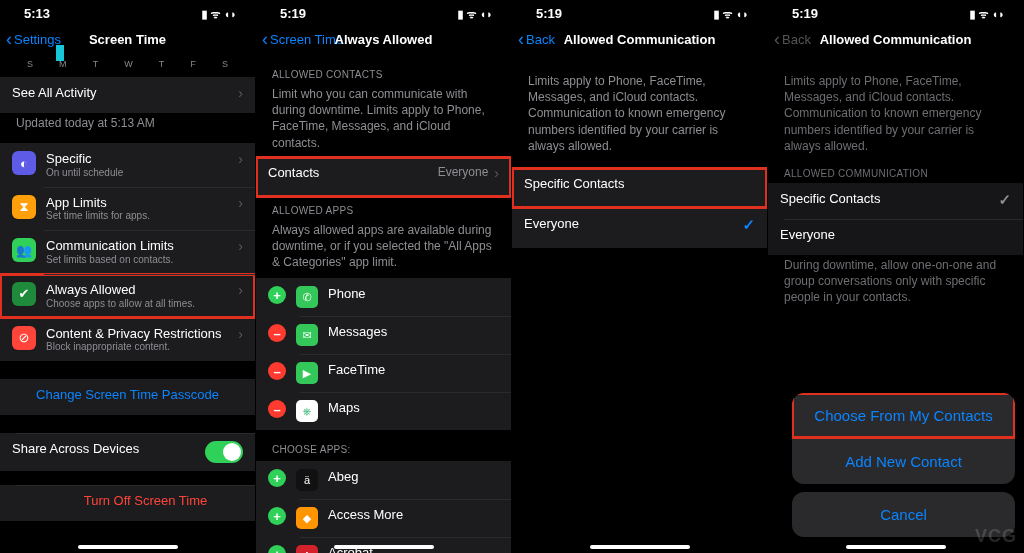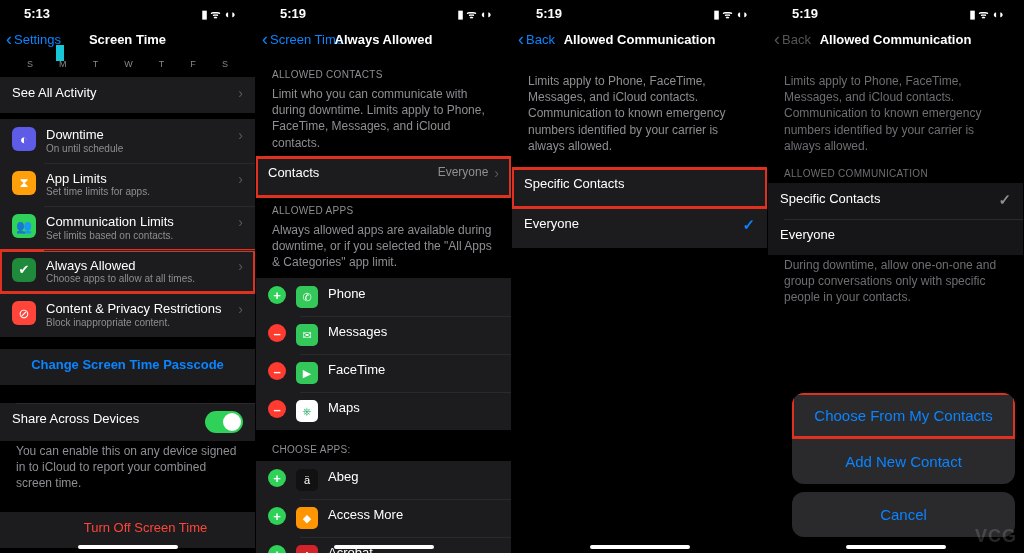--- a/index.html
+++ b/index.html
@@ -201,26 +201,27 @@
     <span>T</span>
     <span>F</span>
     <span>S</span>
   </div>
   <div class="cell noicon" style="margin-top:4px;">
     <div class="body">
         <div class="title">See All Activity</div>
       </div>
     <span class="chev">›</span>
   </div>
+  <div class="section-desc">Updated today at 5:13 AM</div>
 
   <div class="cell-group">
     <div class="cell">
       <div class="icon purple">◐</div>
       <div class="body">
-          <div class="title">Downtime</div>
+          <div class="title">Specific</div>
           <div class="sub">On until schedule</div>
         </div>
       <span class="chev">›</span>
     </div>
     <div class="cell">
       <div class="icon orange">⧗</div>
       <div class="body">
           <div class="title">App Limits</div>
           <div class="sub">Set time limits for apps.</div>
         </div>
@@ -245,30 +246,29 @@
     <div class="cell">
       <div class="icon red">⊘</div>
       <div class="body">
           <div class="title">Content &amp; Privacy Restrictions</div>
           <div class="sub">Block inappropriate content.</div>
         </div>
       <span class="chev">›</span>
     </div>
   </div>
 
-  <div class="cell noicon link center" style="margin-top:12px;font-weight:bold;">
+  <div class="cell noicon link center" style="margin-top:18px;">
     <div class="title">Change Screen Time Passcode</div>
   </div>
   <div class="cell noicon" style="margin-top:18px;">
     <div class="body">
         <div class="title">Share Across Devices</div>
       </div>
     <div class="toggle"></div>
   </div>
-  <div class="section-desc">You can enable this on any device signed in to iCloud to report your combined screen time.</div>
   <div class="cell noicon danger center" style="margin-top:14px;padding-left:48px;">
     <div class="title">Turn Off Screen Time</div>
   </div>
   <div class="home-ind"></div>
 </div>
 
 <div class="screen">
   <div class="status-bar">
     <span>5:19</span>
     <span class="status-right">▮ ᯤ ◖◗</span>

